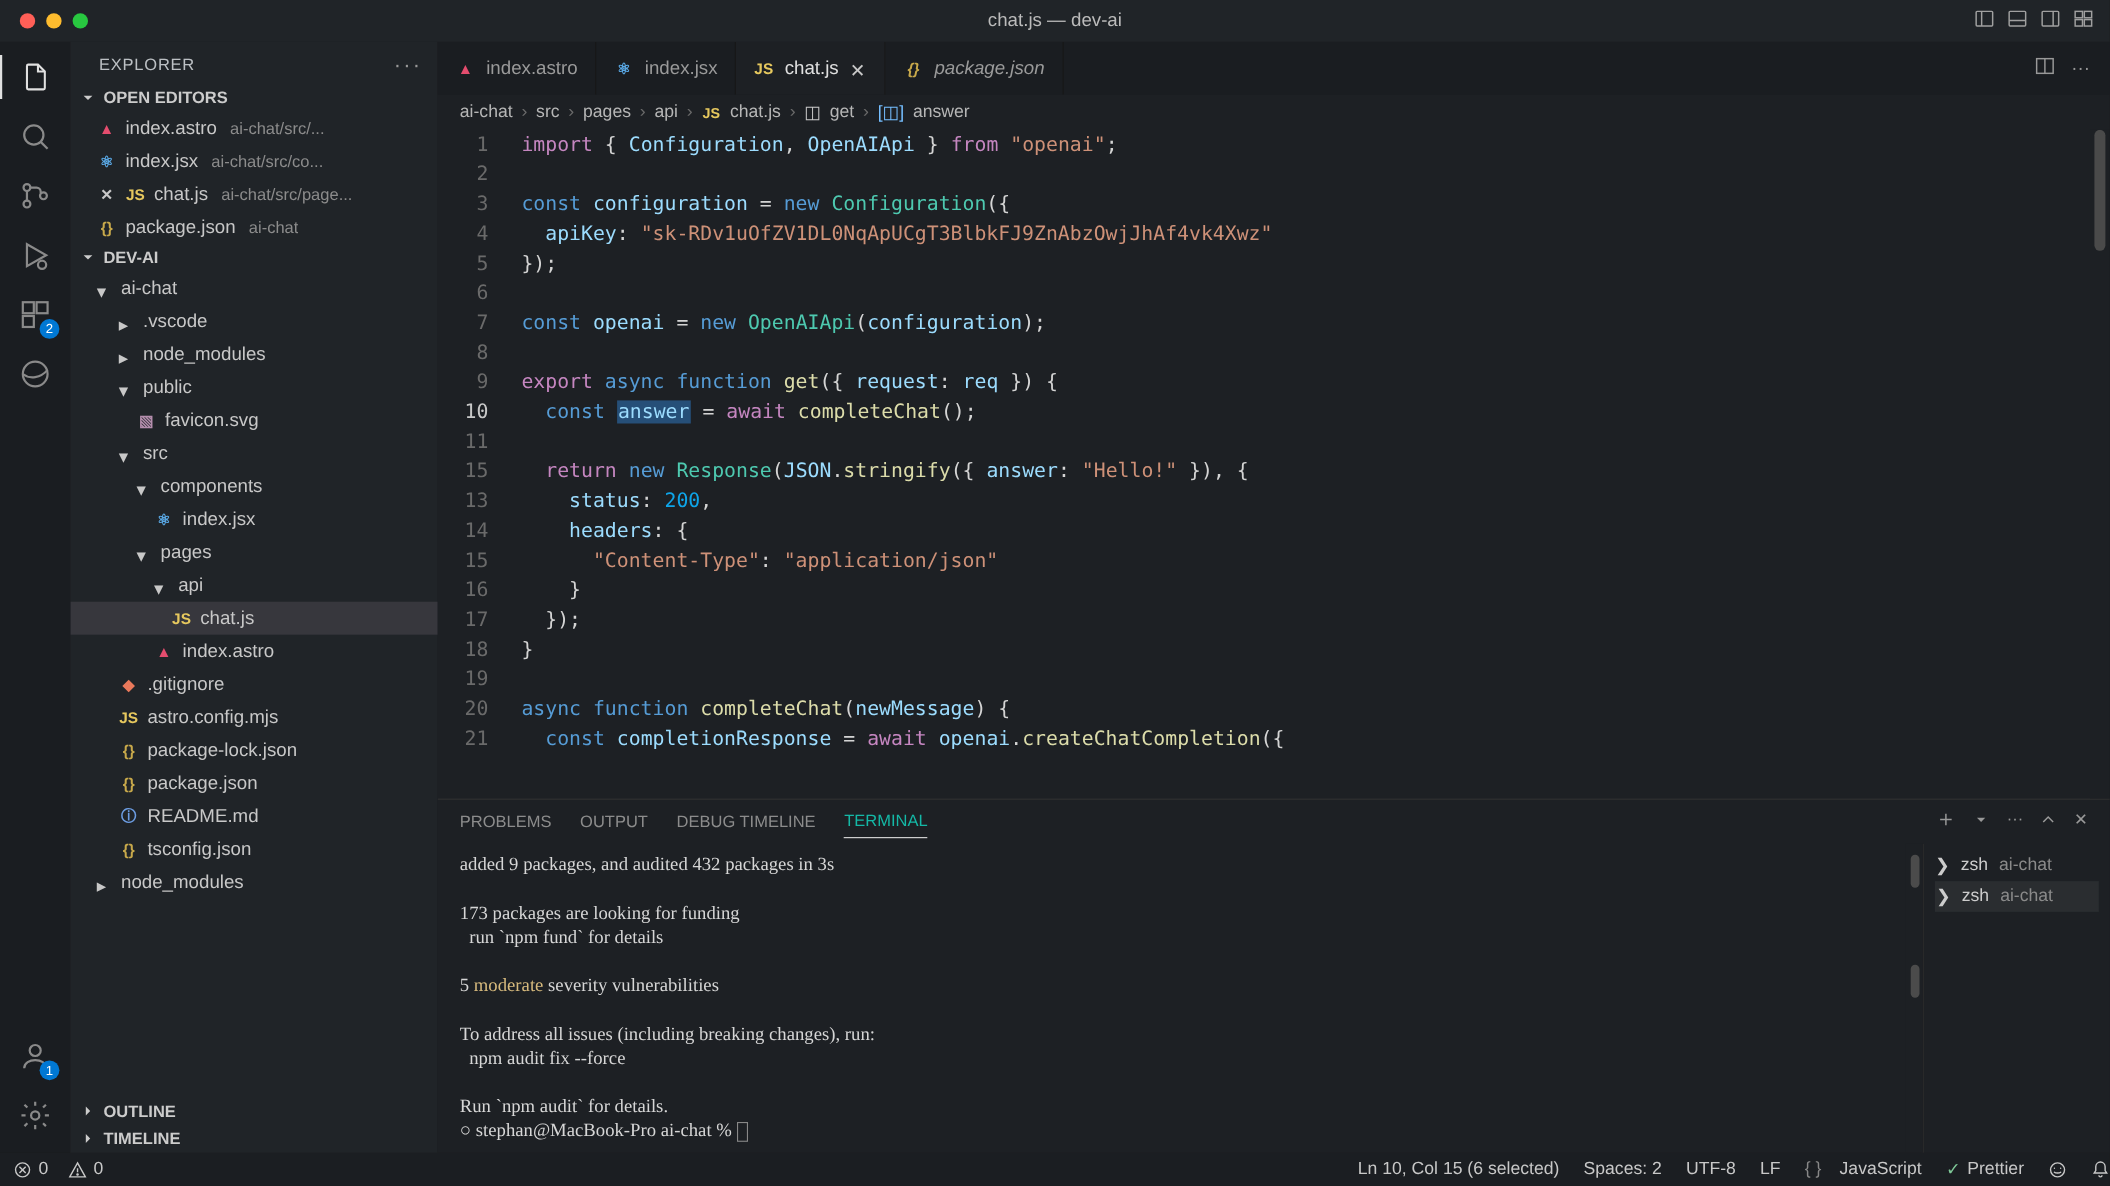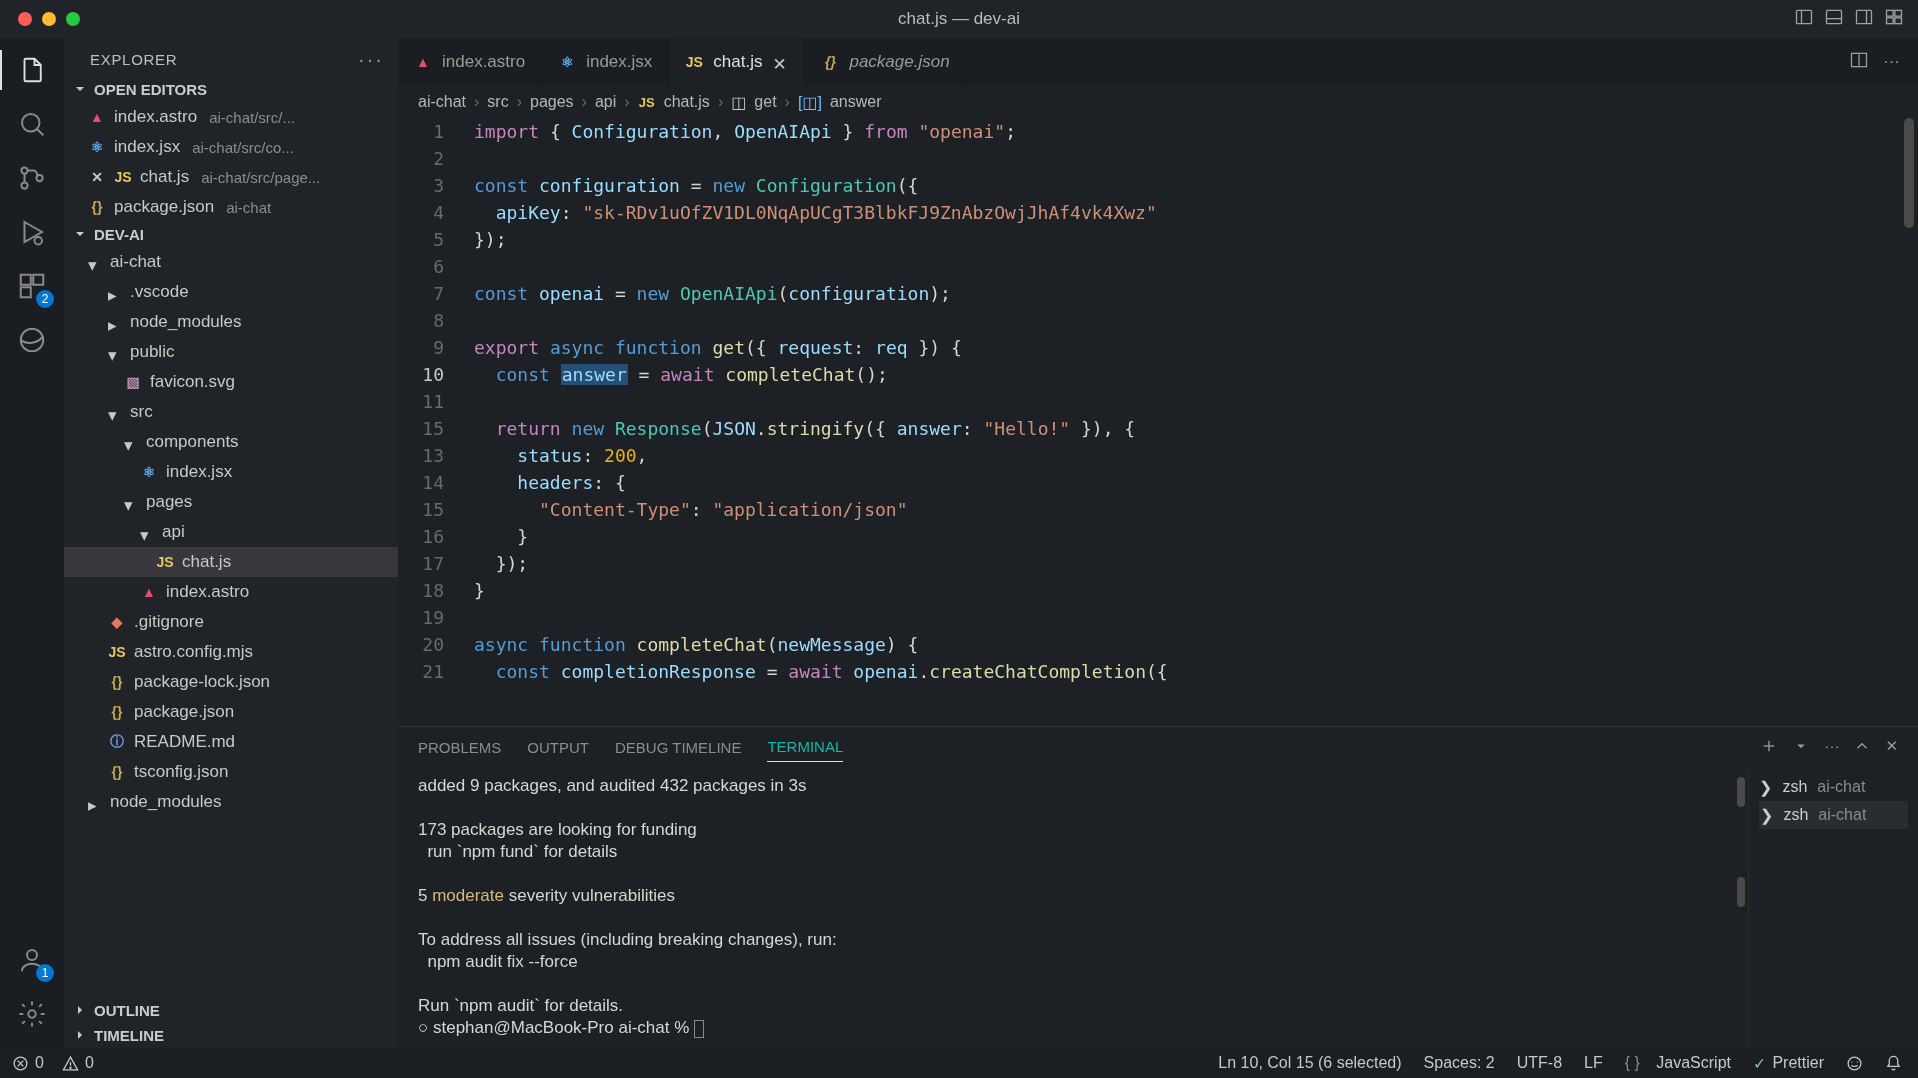--- a/index.html
+++ b/index.html
@@ -79,45 +79,45 @@
 .gutter .ln{height:27px}
 .gutter .ln.cur{color:#c8c8c8}
 .code{flex:1; padding-left:6px; white-space:pre; position:relative}
 .code .l{height:27px}
 .tok-kw{color:#c586c0}
 .tok-kw2{color:#569cd6}
 .tok-str{color:#ce9178}
 .tok-fn{color:#dcdcaa}
 .tok-cls{color:#4ec9b0}
 .tok-var{color:#9cdcfe}
-.tok-num{color:#eab308}
+.tok-num{color:#0ea5e9}
 .tok-param{color:#9cdcfe}
 .tok-punc{color:#d4d4d4}
 .sel{background:#264f78; padding:0 1px}
 
 .panel{height:322px; border-top:1px solid #333; display:flex; flex-direction:column; background:#1d2024}
 .panel-tabs{height:40px; display:flex; align-items:center; gap:26px; padding:0 20px; font-size:15px; color:#8c8c8c}
 .panel-tabs .pt{cursor:pointer; padding:6px 0}
 .panel-tabs .pt.active{color:#14b8a6; border-bottom:1px solid #e0e0e0}
 .panel-tabs .right{margin-left:auto; display:flex; gap:14px; color:#999}
 .panel-tabs .right svg{width:18px;height:18px}
 .term-body{flex:1; display:flex; overflow:hidden}
-.term-out{flex:1; padding:8px 20px; font-family:Liberation Sans, sans-serif; font-size:17px; line-height:22px; color:#d6d6d6; white-space:pre}
+.term-out{flex:1; padding:8px 20px; font-family:Liberation Serif, serif; font-size:17px; line-height:22px; color:#d6d6d6; white-space:pre}
 .term-out .warn{color:#d7ba7d}
 .term-out .caret-empty{display:inline-block;width:10px;height:18px;border:1px solid #888;vertical-align:middle}
 .term-list{width:170px; border-left:1px solid #2b2b2b; padding:6px 10px; font-size:16px}
 .term-list .trow{display:flex; gap:10px; align-items:center; height:28px; color:#ccc}
 .term-list .trow.sel{background:#2a2d30}
 .term-list .dim{color:#8a8a8a}
 .term-scroll{width:16px; background:#1d2024; position:relative}
 .term-scroll .th{position:absolute; right:3px; width:8px; background:#4b4b4b; border-radius:4px}
 
 .status{height:30px; background:#1b1e22; display:flex; align-items:center; font-size:16px; color:#c8c8c8}
 .status .sl{display:flex; align-items:center; gap:18px; padding-left:12px}
-.status .sr{margin-left:auto; display:flex; align-items:center; gap:22px; padding-right:16px}
+.status .sr{margin-left:auto; display:flex; align-items:center; gap:22px; }
 .status .item{display:flex; align-items:center; gap:6px}
 .status svg{width:17px;height:17px}
 .check{color:#7fc998}
 
 .ed-scroll{width:18px; background:#1d2024; position:relative}
 .ed-scroll .th{position:absolute; right:4px; width:10px; background:#4a4a4a; border-radius:5px; top:0; height:110px}
 </style>
 </head>
 <body>
 

